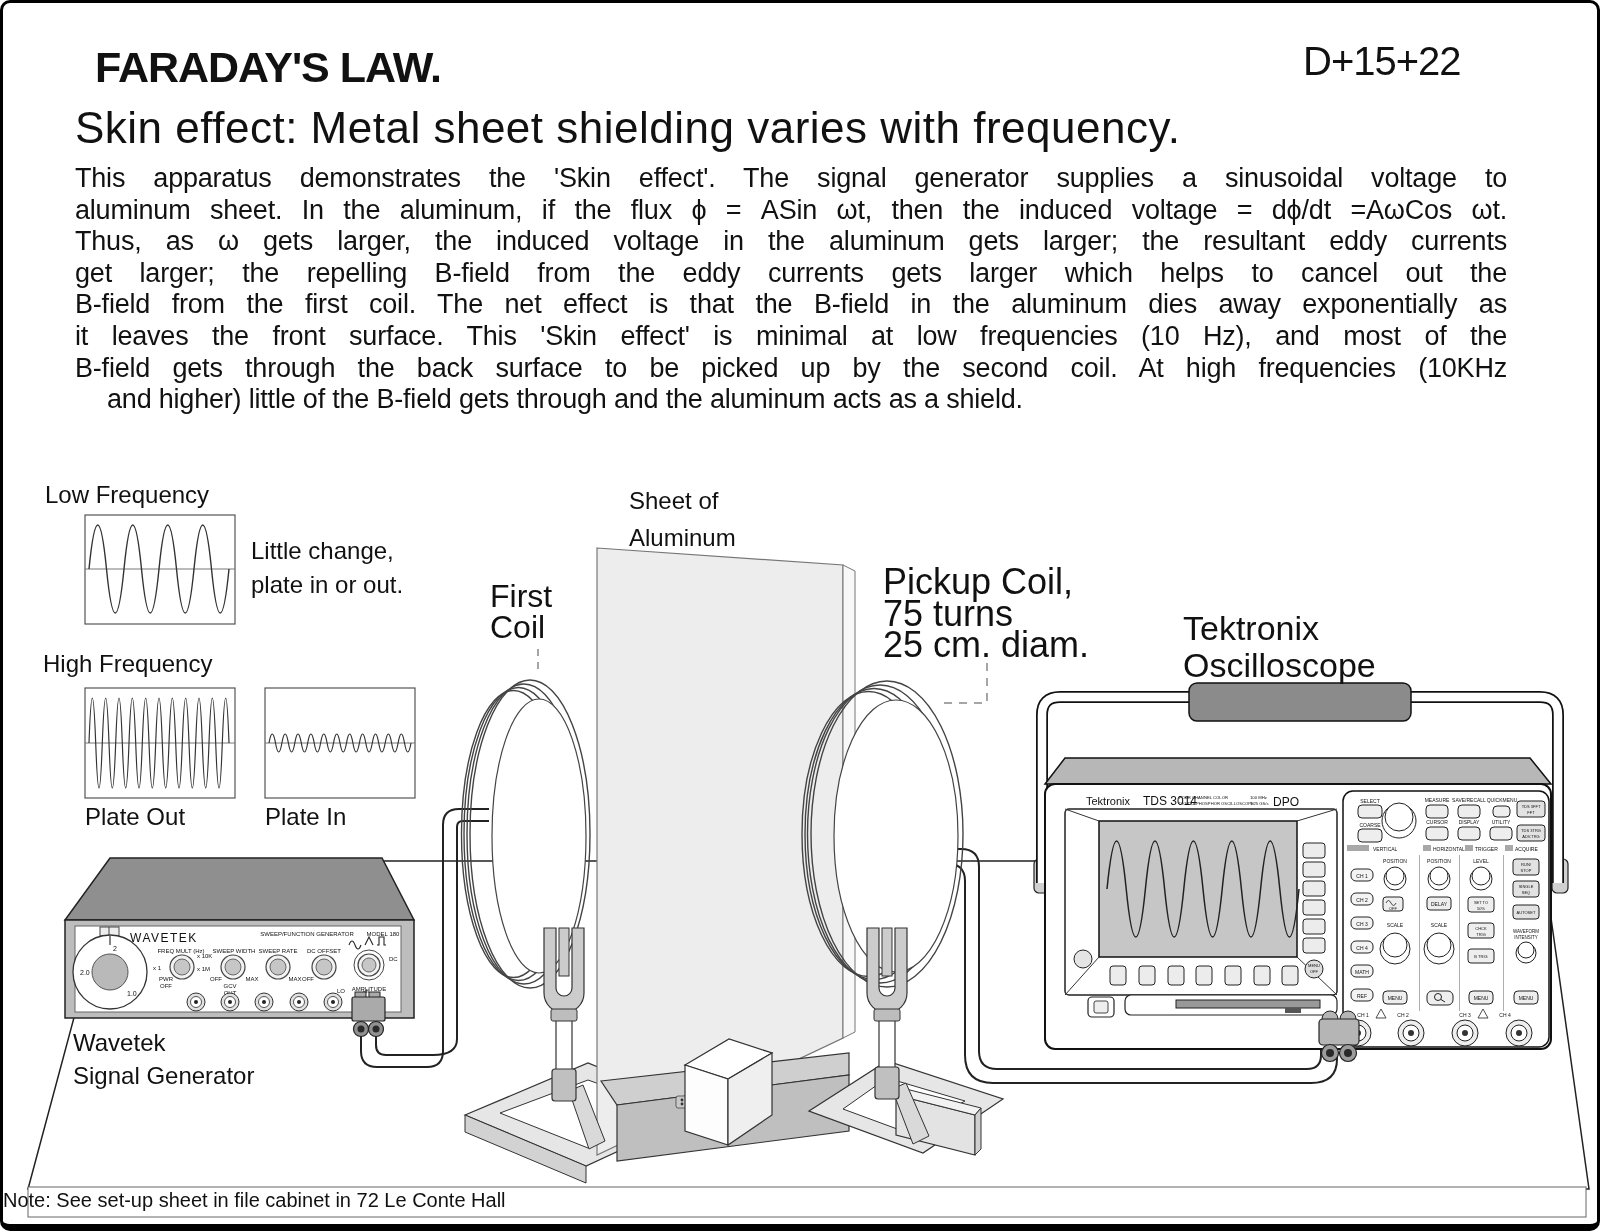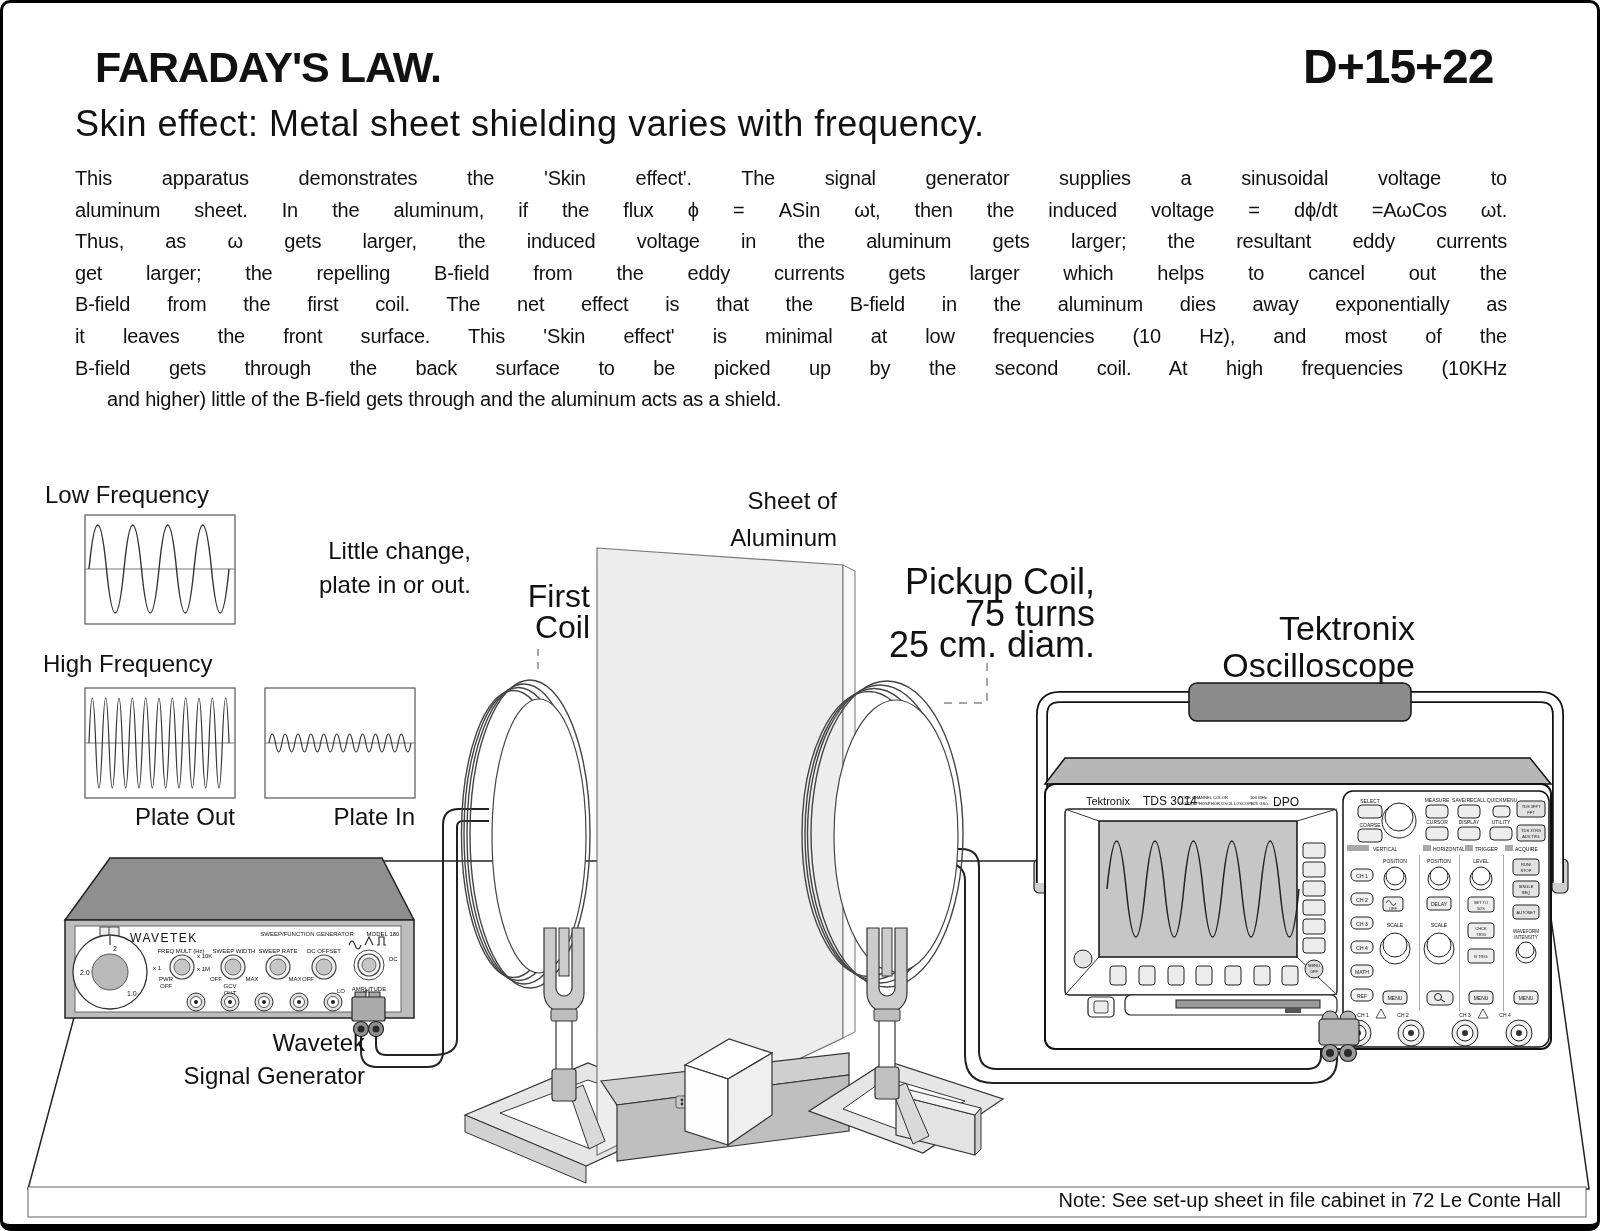--- a/index.html
+++ b/index.html
@@ -4,27 +4,27 @@
 <style>
   html,body{margin:0;padding:0;background:#fff;}
   .page{
     position:relative;width:1600px;height:1231px;background:#fff;
     border:3px solid #000;border-bottom-width:7px;border-radius:10px;
     box-sizing:border-box;overflow:hidden;
     font-family:"Liberation Sans",sans-serif;color:#111;
   }
   .abs{position:absolute;}
   #title{left:92px;top:40px;font-size:43px;font-weight:bold;letter-spacing:-1px;z-index:3;}
-  #code{left:1300px;top:36px;font-size:48px;font-weight:bold;letter-spacing:-1px;z-index:3;}
-  #subtitle{left:72px;top:100px;font-size:36px;font-weight:400;letter-spacing:0.5px;z-index:3;}
-  #paragraph{left:72px;top:160px;width:1432px;z-index:3;font-size:20px;line-height:31.6px;letter-spacing:-0.2px;}
+  #code{left:1300px;top:36px;font-size:40px;font-weight:normal;letter-spacing:-1px;z-index:3;}
+  #subtitle{left:72px;top:100px;font-size:44px;font-weight:400;letter-spacing:0.5px;z-index:3;}
+  #paragraph{left:72px;top:160px;width:1432px;z-index:3;font-size:27px;line-height:31.6px;letter-spacing:-0.2px;}
   #paragraph .pline{text-align:justify;text-align-last:justify;white-space:normal;}
   #paragraph .pline.last{text-align-last:left;margin-left:32px;}
   .cap{z-index:3;font-size:24px;line-height:36px;}
-  .center{text-align:right;}
+  .center{text-align:left;}
   #lab-lowfreq{left:42px;top:474px;}
   #lab-littlechange{left:248px;top:531px;width:220px;line-height:34px;}
   #lab-highfreq{left:40px;top:643px;}
   #lab-plateout{left:82px;top:796px;width:150px;}
   #lab-platein{left:262px;top:796px;width:150px;}
   #lab-sheet{left:626px;top:479px;width:208px;line-height:37px;}
   #lab-firstcoil{left:487px;top:578px;width:100px;font-size:32px;line-height:31px;}
   #lab-pickup{left:880px;top:563px;width:212px;font-size:36px;line-height:31.5px;}
   #lab-scope{left:1180px;top:607px;width:232px;font-size:34px;line-height:37px;}
   #lab-generator{left:70px;top:1023px;width:292px;line-height:33px;}

